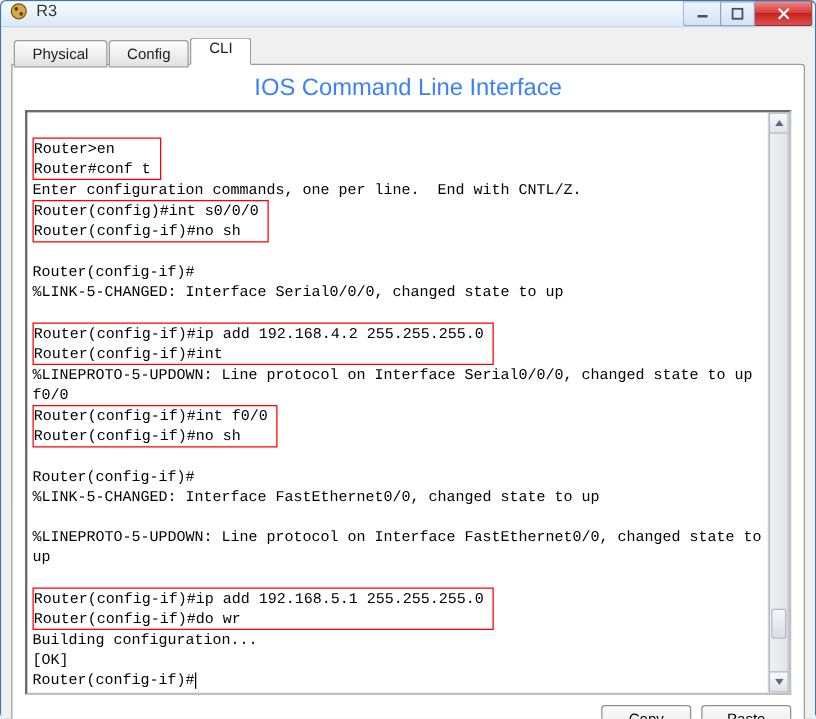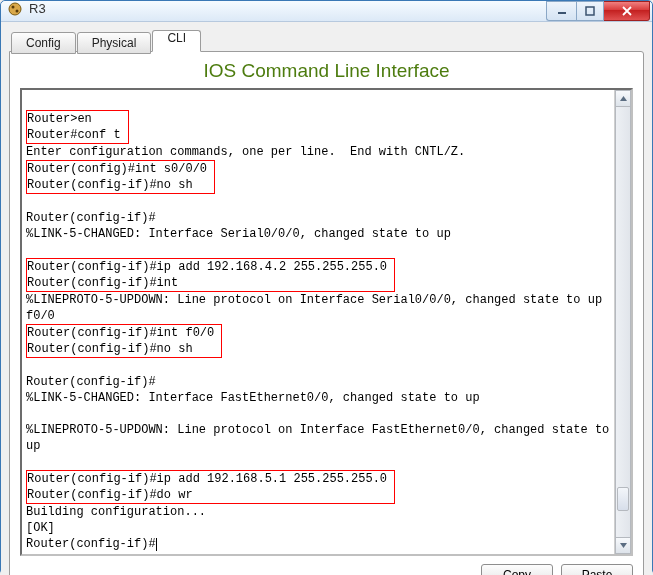--- a/index.html
+++ b/index.html
@@ -98,21 +98,21 @@
     border:1px solid #9c9c9c;
     border-radius: 0 3px 3px 3px;
     display:flex;
     flex-direction:column;
     padding: 6px 10px 10px 10px;
   }
   .panel-title {
     text-align:center;
     font-size: 19px;
     font-family: Verdana, Geneva, sans-serif;
-    color:#4d7c0f;
+    color:#3b82f6;
     margin: 2px 0 6px 0;
   }
   .terminal-wrap {
     flex:1;
     display:flex;
     border:2px inset #c0c0c0;
     background:#fff;
     overflow:hidden;
     position:relative;
   }
@@ -209,22 +209,22 @@
       <div class="win-btn close">
         <svg width="12" height="10">
             <path d="M2 1 L10 9 M10 1 L2 9" stroke="#fff" stroke-width="1.8"></path>
           </svg>
       </div>
     </div>
   </div>
 
   <div class="content-area">
     <div class="tabs">
+      <div class="tab">Physical</div>
       <div class="tab">Config</div>
-      <div class="tab">Physical</div>
       <div class="tab active">CLI</div>
     </div>
 
     <div class="panel">
       <div class="panel-title">IOS Command Line Interface</div>
 
       <div class="terminal-wrap">
         <div class="terminal" id="terminal"><span class="line"></span><div class="red-box" style="border-color: rgb(255, 0, 0); display: block; width: fit-content;"><span class="line">Router&gt;en     </span><span class="line">Router#conf t </span></div><span class="line">Enter configuration commands, one per line.  End with CNTL/Z.</span><div class="red-box" style="border-color: rgb(255, 0, 0); display: block; width: fit-content;"><span class="line">Router(config)#int s0/0/0 </span><span class="line">Router(config-if)#no sh   </span></div><span class="line"></span><span class="line">Router(config-if)#</span><span class="line">%LINK-5-CHANGED: Interface Serial0/0/0, changed state to up</span><span class="line"></span><div class="red-box" style="border-color: rgb(255, 0, 0); display: block; width: fit-content;"><span class="line">Router(config-if)#ip add 192.168.4.2 255.255.255.0 </span><span class="line">Router(config-if)#int                              </span></div><span class="line">%LINEPROTO-5-UPDOWN: Line protocol on Interface Serial0/0/0, changed state to up</span><span class="line">f0/0</span><div class="red-box" style="border-color: rgb(255, 0, 0); display: block; width: fit-content;"><span class="line">Router(config-if)#int f0/0 </span><span class="line">Router(config-if)#no sh    </span></div><span class="line"></span><span class="line">Router(config-if)#</span><span class="line">%LINK-5-CHANGED: Interface FastEthernet0/0, changed state to up</span><span class="line"></span><span class="line">%LINEPROTO-5-UPDOWN: Line protocol on Interface FastEthernet0/0, changed state to</span><span class="line">up</span><span class="line"></span><div class="red-box" style="border-color: rgb(255, 0, 0); display: block; width: fit-content;"><span class="line">Router(config-if)#ip add 192.168.5.1 255.255.255.0 </span><span class="line">Router(config-if)#do wr                            </span></div><span class="line">Building configuration...</span><span class="line">[OK]</span><span class="line">Router(config-if)#<span class="cursor"></span></span></div>
         <div class="vscroll">
           <div class="arrow">

